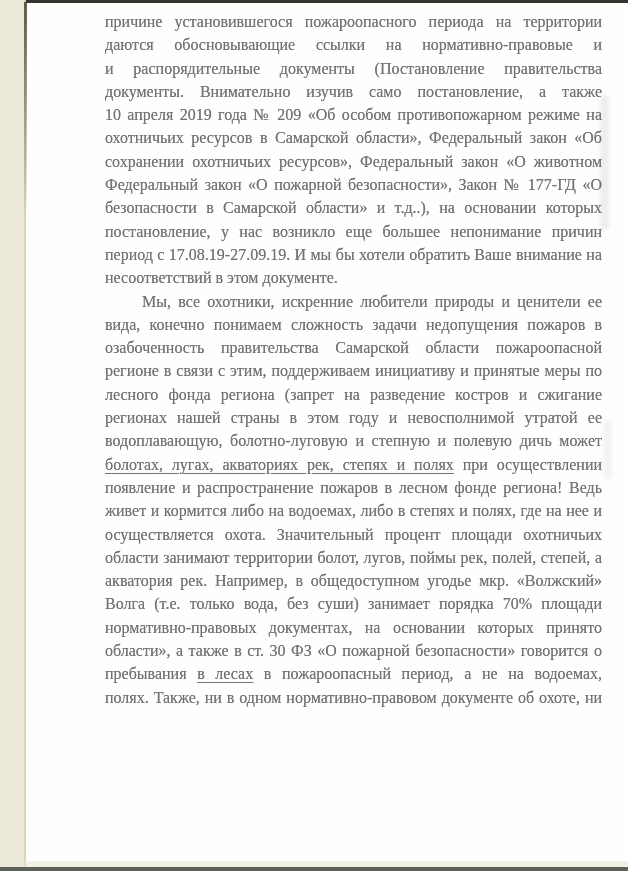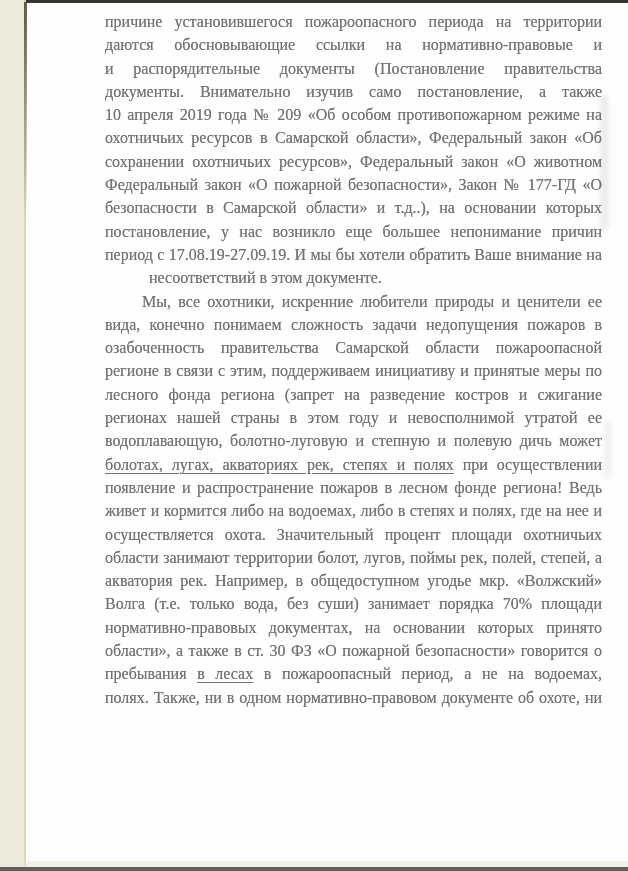--- a/index.html
+++ b/index.html
@@ -52,21 +52,21 @@
     position:absolute;left:105px;top:10px;width:497px;
     color:#737373;
     font-size:16px;
     text-shadow:0 0 0.5px rgba(62,62,62,0.55);
   }
   .ln{
     height:23.3px;line-height:23.3px;
     text-align:justify;text-align-last:justify;
     overflow:hidden;
   }
-  .ln.end{text-align-last:left;margin-left:44px;}
+  .ln.end{text-align-last:left;}
   .ln.ind{padding-left:37px;}
   .u{text-decoration:underline;text-underline-offset:3px;text-decoration-thickness:1px;}
 </style>
 </head>
 <body>
 
 <div class="page">
   <div class="scan-strip"></div>
   <div class="edge-top"></div>
   <div class="edge-left-shadow"></div>

